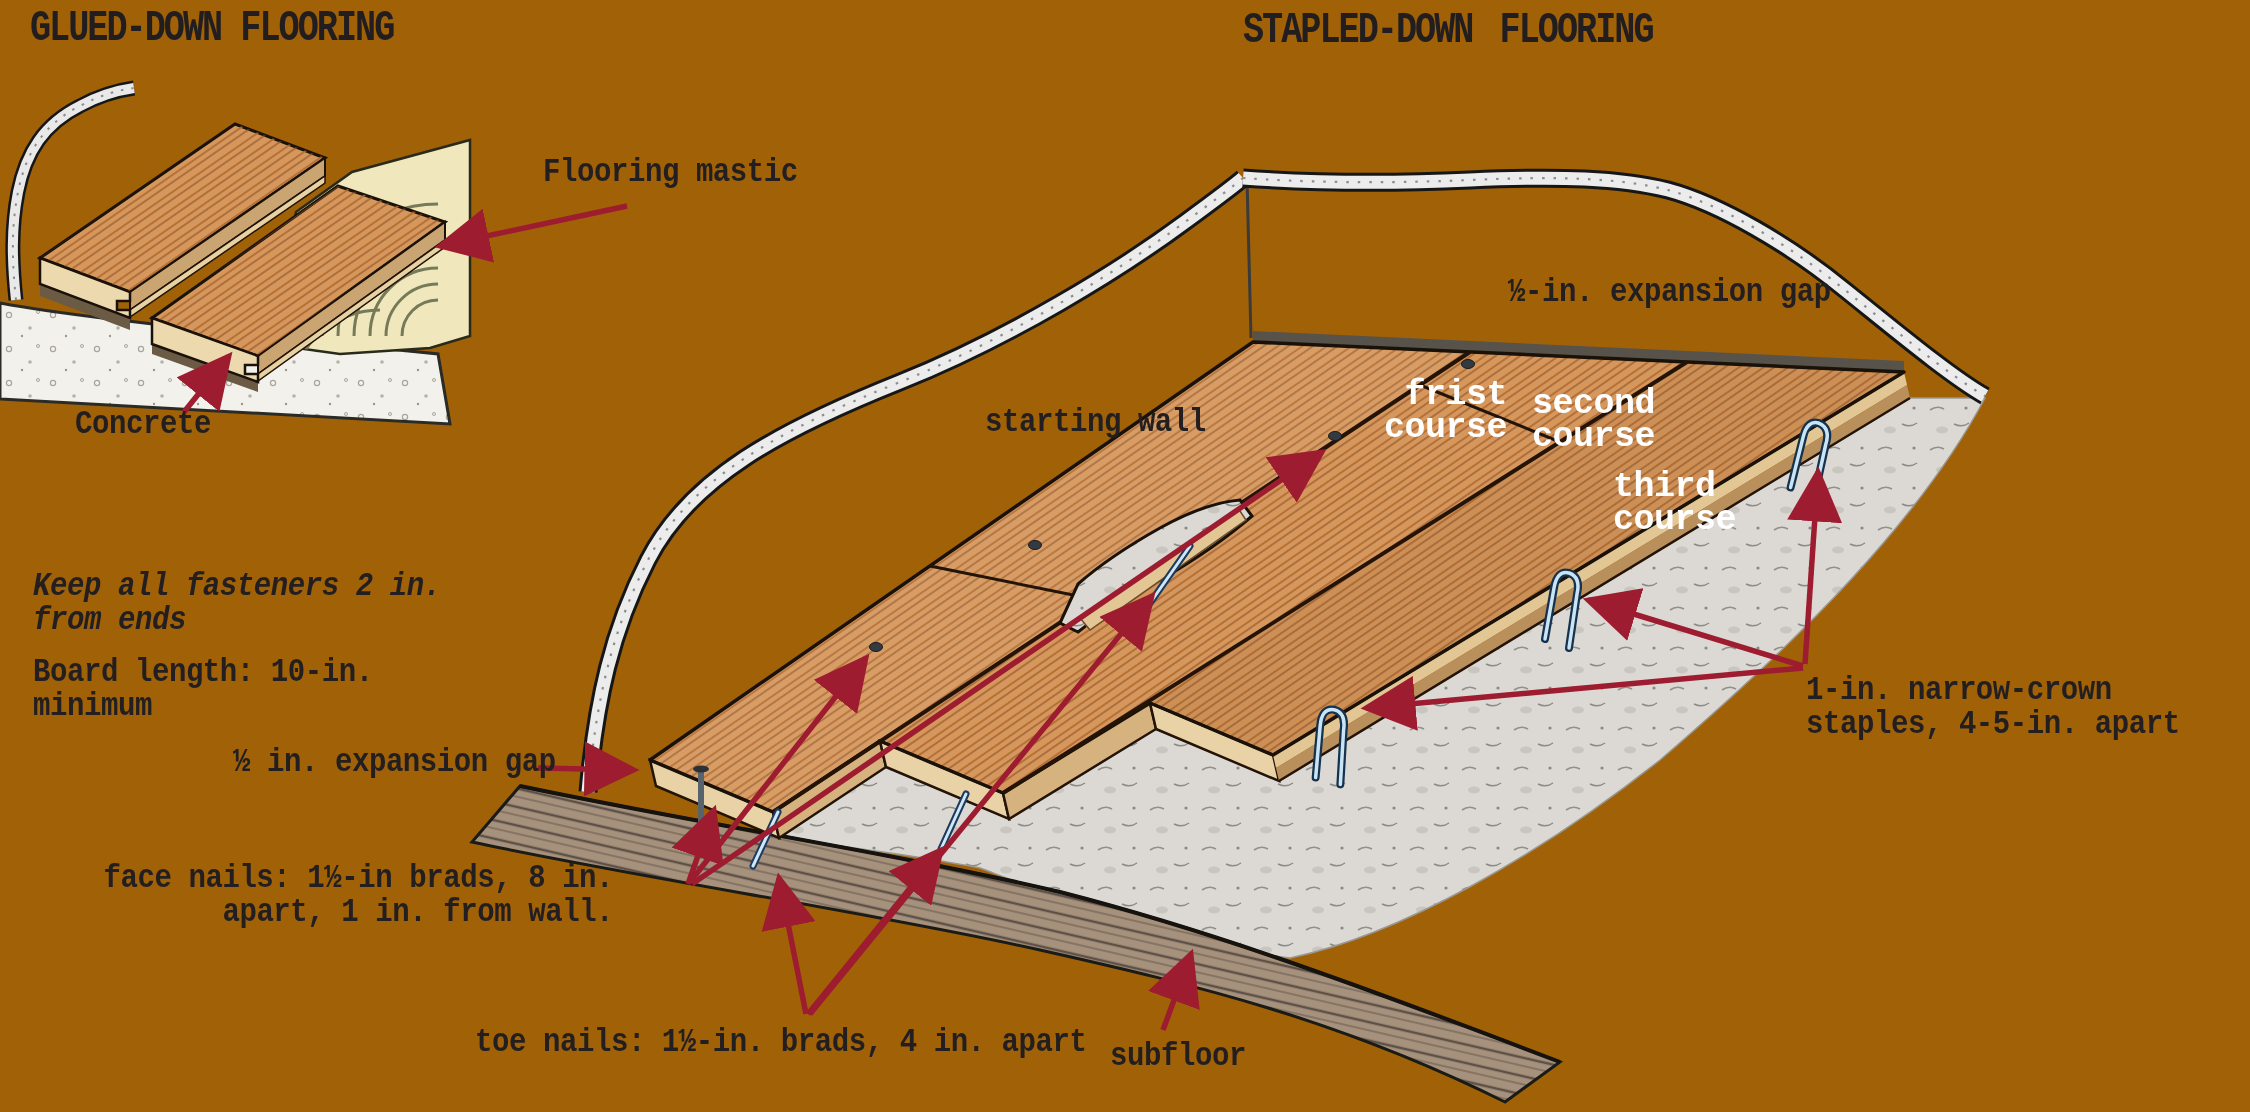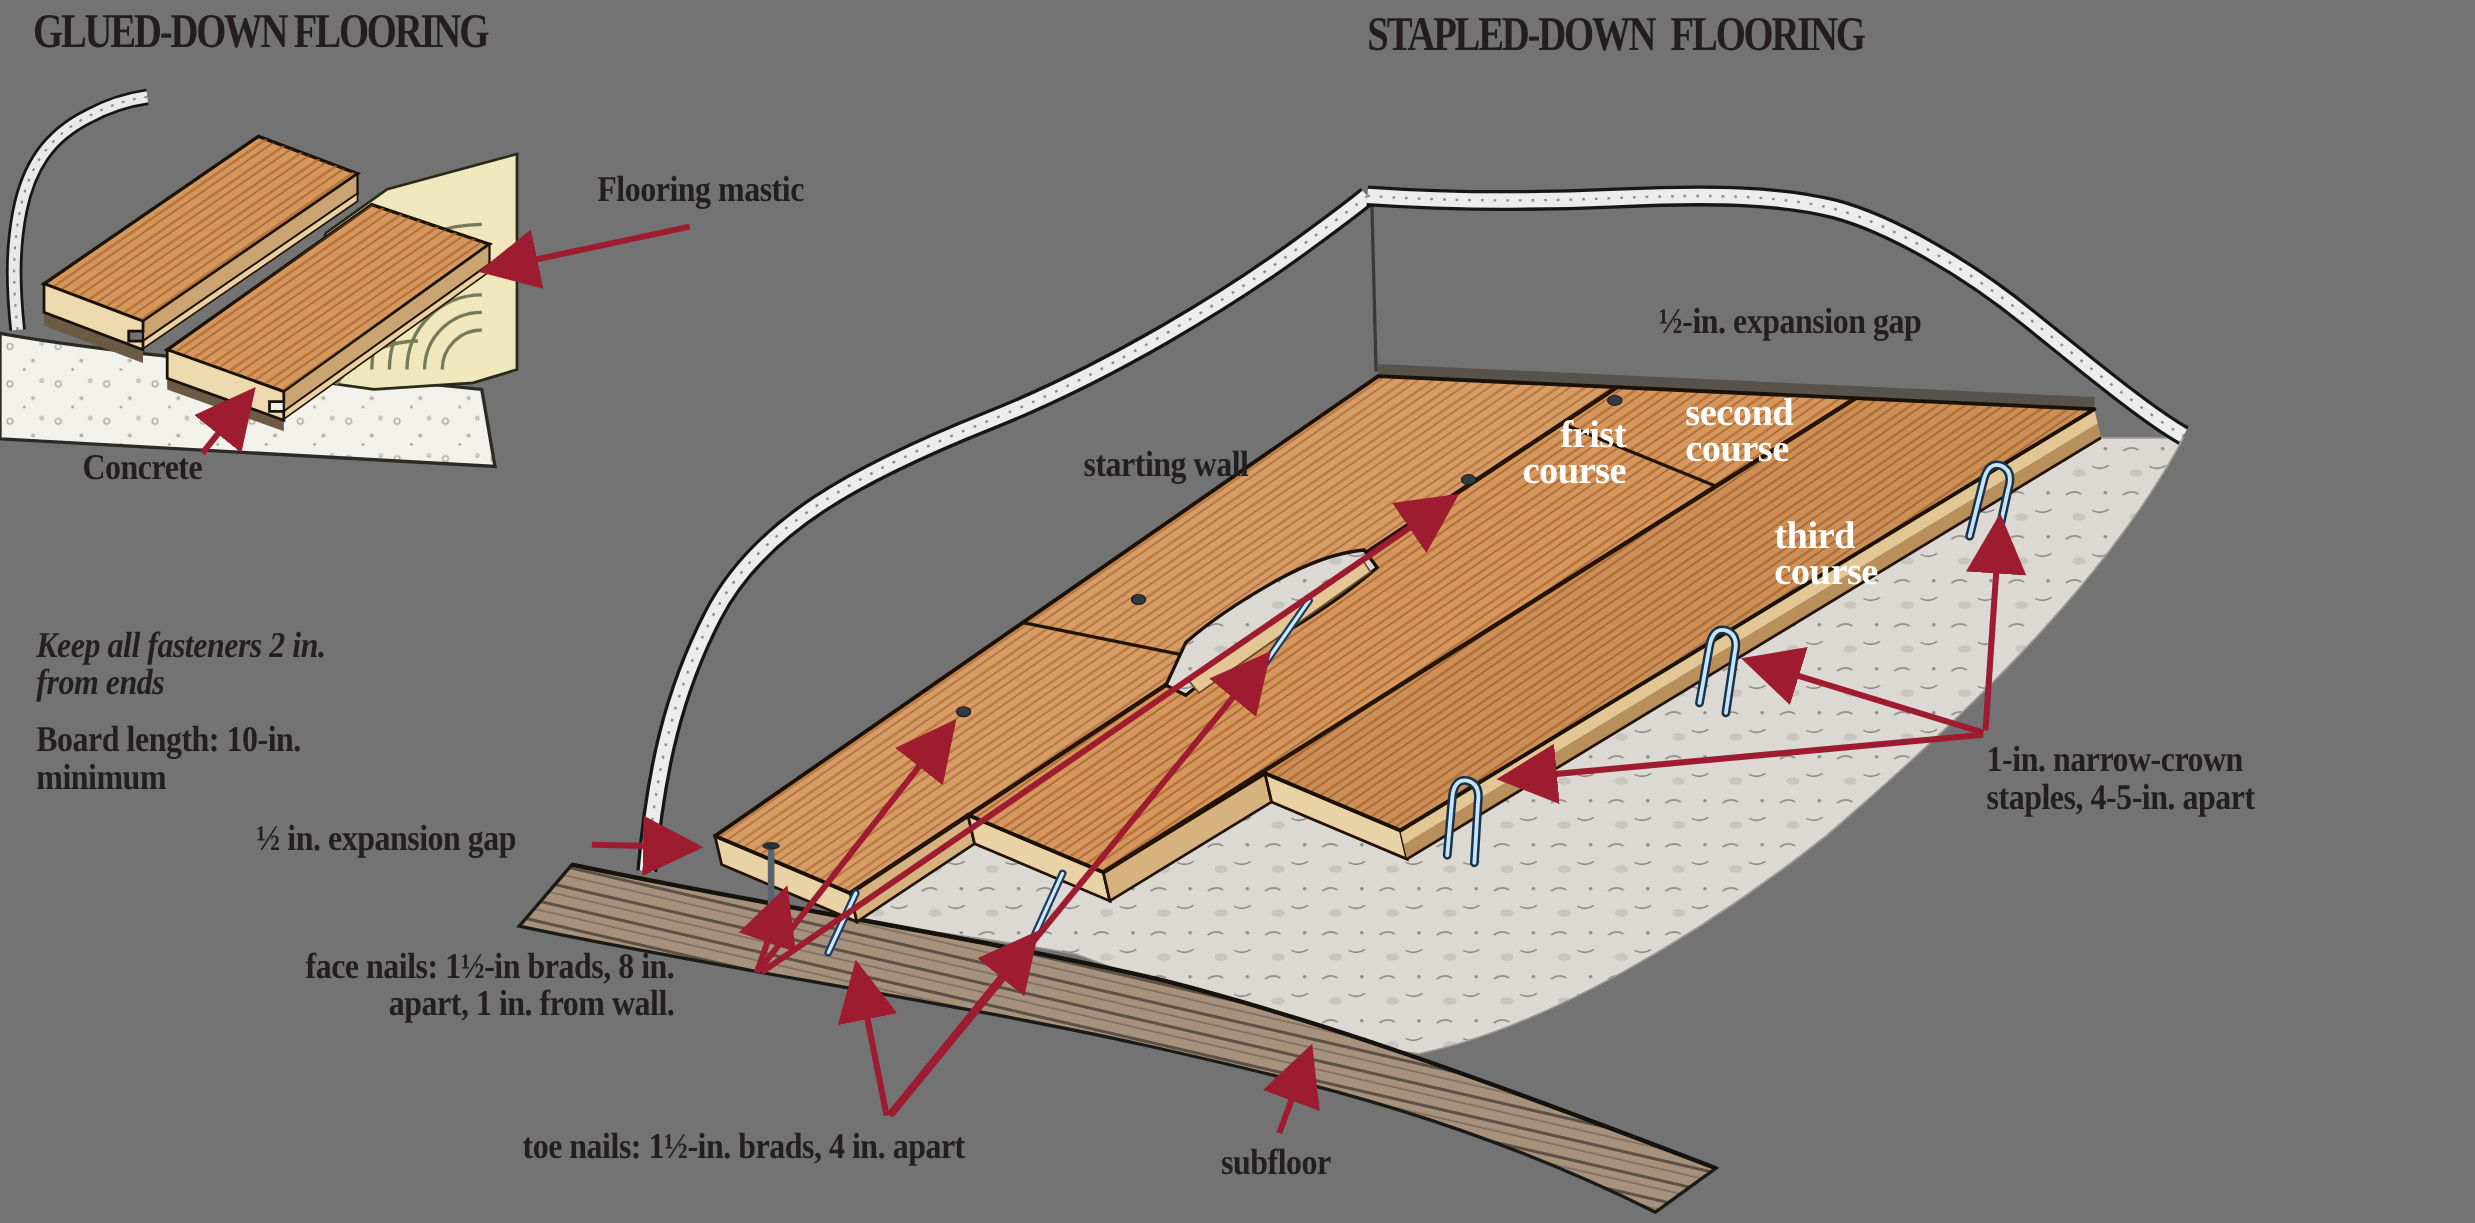--- a/index.html
+++ b/index.html
@@ -1,17 +1,17 @@
 <!DOCTYPE html>
 <html><head>
 <meta charset="utf-8">
 <style>
   html,body{margin:0;padding:0;background:#fff;}
-  #stage{position:relative;width:2250px;height:1112px;background:#737373;overflow:hidden;
-         font-family:Liberation Serif, serif;}
+  #stage{position:relative;width:2250px;height:1112px;background:#a16207;overflow:hidden;
+         font-family:Liberation Mono, monospace;}
   #art{position:absolute;left:0;top:0;}
   .lbl{position:absolute;font-weight:bold;font-size:33px;line-height:1.04;color:#231f20;
        letter-spacing:-0.5px;transform:scaleX(0.88);transform-origin:0 0;white-space:nowrap;}
   .lbl span{display:block;}
   .title{font-size:44px;letter-spacing:-2.5px;transform:scaleX(0.80);color:#221e1f;}
   .rtitle{word-spacing:10px;}
   .ralign{text-align:right;transform-origin:100% 0;}
   .it{font-style:italic;}
   .white{color:#ffffff;font-size:35px;letter-spacing:-0.5px;line-height:0.94;transform:none;}
 </style>
@@ -226,21 +226,21 @@
 
 <div class="lbl" style="left:475px;top:1026px;">toe nails: 1½-in. brads, 4 in. apart</div>
 <div class="lbl" style="left:1110px;top:1040px;">subfloor</div>
 <div class="lbl" style="left:985px;top:406px;">starting wall</div>
 <div class="lbl" style="left:1508px;top:276px;">½-in. expansion gap</div>
 
 <div class="lbl white" style="left:1384px;top:379px;text-align:right;">
   <span>frist</span>
   <span>course</span>
 </div>
-<div class="lbl white" style="left:1532px;top:359px;">
+<div class="lbl white" style="left:1532px;top:388px;">
   <span>second</span>
   <span>course</span>
 </div>
 <div class="lbl white" style="left:1613px;top:471px;">
   <span>third</span>
   <span>course</span>
 </div>
 
 <div class="lbl" style="left:1806px;top:674px;">
   <span>1-in. narrow-crown</span>

